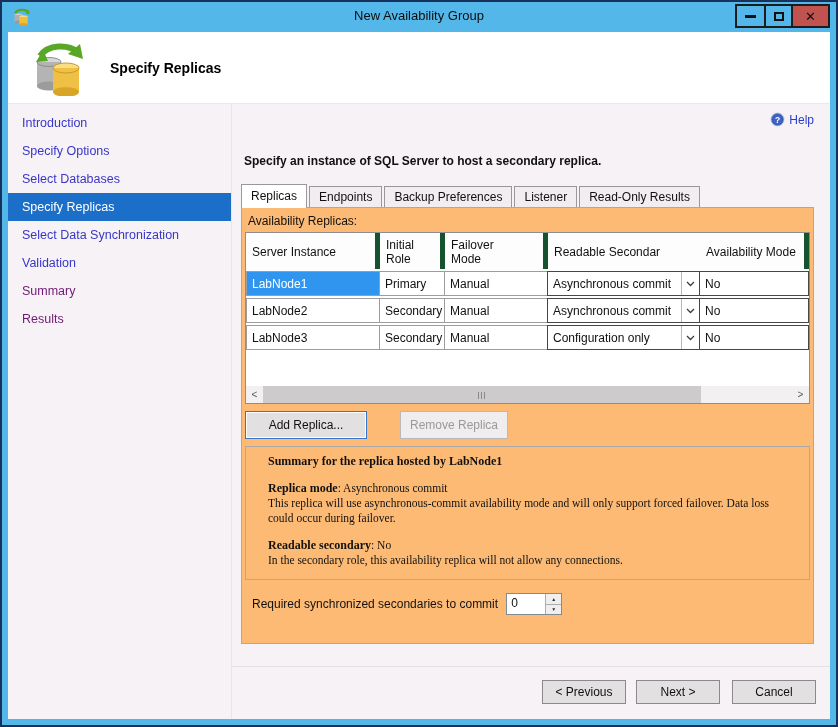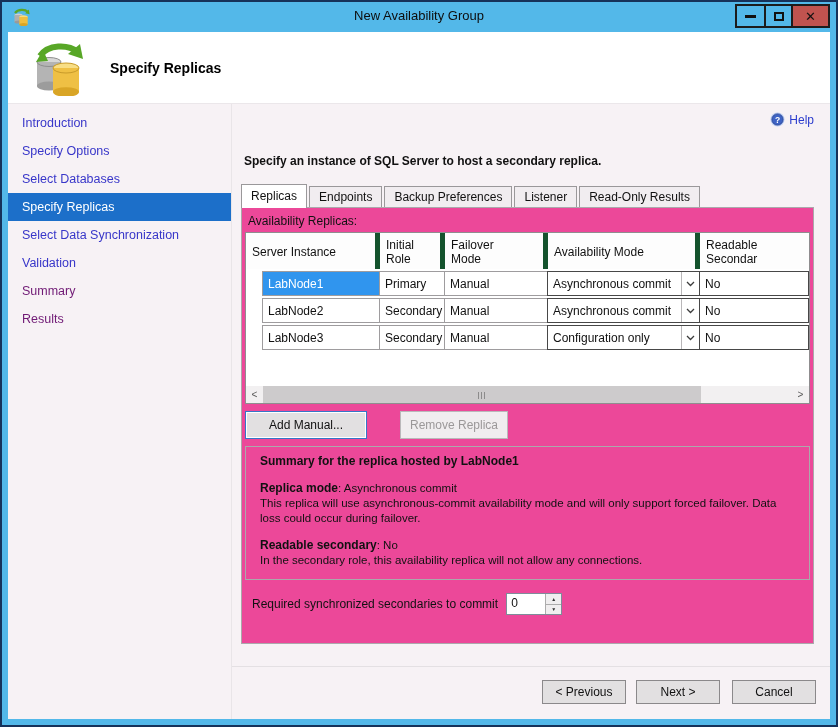--- a/index.html
+++ b/index.html
@@ -47,35 +47,35 @@
   .help-label { color:#2B3CCD; font-size:12px; }
 
   .instruction { position:absolute; top:50px; left:12px; font-weight:700; font-size:12px; }
 
   .tabs { position:absolute; top:80px; left:9px; display:flex; align-items:flex-end; height:24px; }
   .tab { height:22px; line-height:21px; padding:0 9px; background:#F1EDF0;
          border:1px solid #9A989A; border-bottom:none; margin-right:2px; font-size:12px; }
   .tab.active { height:24px; line-height:23px; background:#FFFFFF; position:relative; z-index:2; }
 
   .panel { position:absolute; top:103px; left:9px; right:16px; height:437px;
-           border:1px solid #ABA8AB; background:#ec4899; padding:6px 3px 0 3px; z-index:1; }
+           border:1px solid #ABA8AB; background:#fdba74; padding:6px 3px 0 3px; z-index:1; }
   .replicas-label { font-size:12px; margin-left:3px; }
 
   
   .grid { margin-top:4px; border:1px solid #8F8D8F; background:#FFFFFF; height:172px;
           display:flex; flex-direction:column; overflow:hidden; }
   .grid-hdr { display:grid; grid-template-columns:134px 65px 103px 152px 1fr; height:36px;
               background:#FDFDFD; flex:0 0 auto; }
   .grid-hdr > div { border-right:5px solid #14532d; padding:2px 0 0 6px; font-size:12px;
                     display:flex; align-items:center; white-space:pre-line; overflow:hidden; }
   .grid-row { display:grid; grid-template-columns:134px 65px 103px 152px 1fr; height:25px;
               margin-top:2px; flex:0 0 auto; }
   .cell { background:#FFFFFF; border:1px solid #9E9C9E; margin-left:-1px; padding-left:5px;
           display:flex; align-items:center; font-size:12px; overflow:hidden; white-space:nowrap; }
-  .grid-row .cell:first-child { margin-left:16px; }
+  .grid-row .cell:first-child { margin-left:0; }
   .cell.sel { background:#3095EE; color:#FFFFFF; }
   .cell.combo { border-color:#474747; padding:0; }
   .combo-text { flex:1; padding-left:5px; overflow:hidden; white-space:nowrap; }
   .combo-btn { width:18px; align-self:stretch; border-left:1px solid #B9B7B9;
                display:flex; align-items:center; justify-content:center; }
   .grid-filler { flex:1; background:#FFFFFF; }
 
   .hscroll { height:17px; flex:0 0 auto; background:#F2F0F1; display:flex; align-items:stretch; }
   .hs-arrow { width:17px; display:flex; align-items:center; justify-content:center;
               color:#5A5A5A; font-size:10px; }
@@ -83,22 +83,22 @@
               justify-content:center; color:#6A6A6A; font-size:8px; letter-spacing:1px; }
   .hs-track { flex:1; }
 
   .btn-row { margin-top:7px; display:flex; gap:9px; }
   .btn { height:28px; background:#E2E0E1; border:1px solid #8B898B; font-size:12px;
          font-family:inherit; color:#111; }
   .btn.add { width:122px; border:1px solid #3576C8; box-shadow:inset 0 0 0 1px #FFFFFF; }
   .btn.remove { width:108px; color:#9B9899; background:#F0EDEF; border-color:#BAB8BA;margin-left:24px; }
 
   
-  .summary { margin-top:7px; border:1px solid #ABA9AB; height:134px; padding:7px 14px;
-             font-size:11.5px; line-height:15px; }
+  .summary { margin-top:7px; border:1px solid #ABA9AB; height:134px; padding:7px 22px;
+             font-size:11.5px; line-height:15px;font-family:Liberation Serif, serif; }
   .summary b { font-size:12px; }
   .sum-gap { height:12px; }
 
   .quorum { margin-top:13px; margin-left:7px; display:flex; align-items:center; gap:8px; }
   .spinbox { width:56px; height:22px; border:1px solid #7E8C9A; background:#FFFFFF;
              display:flex; }
   .spin-val { flex:1; padding:2px 0 0 4px; font-size:12px; }
   .spin-arrows { width:16px; display:flex; flex-direction:column; border-left:1px solid #ACACAC; }
   .spin-up, .spin-down { flex:1; background:#F0EEEF; display:flex; align-items:center;
              justify-content:center; font-size:5px; color:#333; }
@@ -198,22 +198,22 @@
         <div class="panel">
           <div class="replicas-label">Availability Replicas:</div>
 
           <div class="grid">
             <div class="grid-hdr">
               <div>Server Instance</div>
               <div>Initial
 Role</div>
               <div>Failover
 Mode</div>
+              <div style="border-right:none;">Readable Secondar</div>
               <div>Availability Mode</div>
-              <div style="border-right:none;">Readable Secondar</div>
             </div>
 
             <div class="grid-row">
               <div class="cell sel">LabNode1</div>
               <div class="cell">Primary</div>
               <div class="cell">Manual</div>
               <div class="cell combo">
                 <span class="combo-text">Asynchronous commit</span>
                 <span class="combo-btn">
                     <svg width="9" height="6" viewBox="0 0 9 6">
@@ -264,21 +264,21 @@
 
             <div class="hscroll">
               <div class="hs-arrow">&lt;</div>
               <div class="hs-thumb">|||</div>
               <div class="hs-track"></div>
               <div class="hs-arrow">&gt;</div>
             </div>
           </div>
 
           <div class="btn-row">
-            <button class="btn add">Add Manual...</button>
+            <button class="btn add">Add Replica...</button>
             <button class="btn remove">Remove Replica</button>
           </div>
 
           <div class="summary">
             <b>Summary for the replica hosted by LabNode1</b>
             <div class="sum-gap"></div>
             <div>
               <b>Replica mode</b><span>: Asynchronous commit</span>
             </div>
             <div>This replica will use asynchronous-commit availability mode and will only support forced failover. Data loss could occur during failover.</div>

